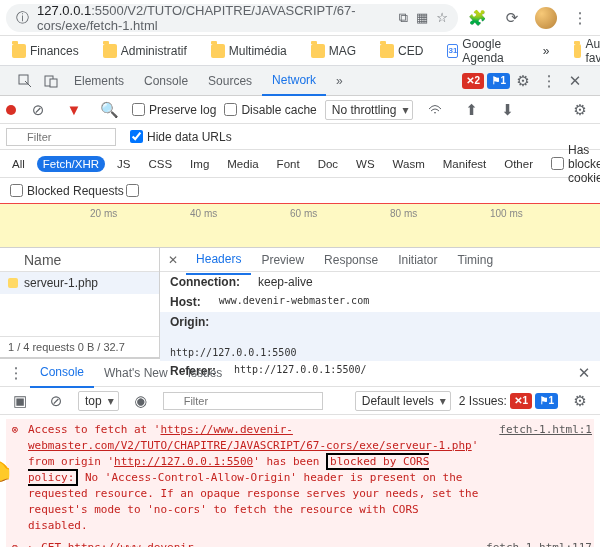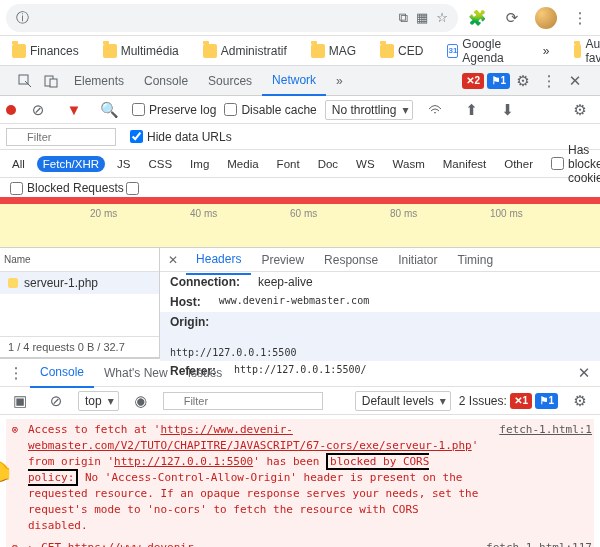--- a/index.html
+++ b/index.html
@@ -26,26 +26,26 @@
   .rec { width:10px;height:10px;border-radius:50%;background:#d93025;}
   .chk { display:flex; align-items:center; gap:4px; color:#333;}
   .chk input{width:13px;height:13px;}
   .select { border:1px solid #ccc; border-radius:2px; padding:2px 16px 2px 6px; background:#fff; position:relative; font-size:12px;}
   .select:after{content:"▾"; position:absolute; right:4px; top:2px; color:#555;}
   .filterrow { height:26px; padding:2px 6px; gap:14px; border-bottom:1px solid #e0e0e0;}
   .inp { border:1px solid #ccc; padding:2px 20px; font-size:11px; color:#888; }
   .types { height:28px; padding:2px 6px; gap:6px; border-bottom:1px solid #e0e0e0; flex-wrap:nowrap;}
   .types .t { padding:2px 6px; border-radius:8px; cursor:pointer; color:#333; font-size:11.5px;}
   .types .t.active { background:#1a73e8; color:#fff;}
-  .extra { height:26px; padding:2px 10px; gap:2px; border-bottom:7px solid #ef4444;align-items:flex-end;}
+  .extra { height:26px; padding:2px 10px; gap:2px; border-bottom:1px solid #ef4444;}
   .timeline { height:44px; position:relative; background:#fef9c3; border-bottom:1px solid #d0d0d0;padding-left:48px;}
   .tl-label { position:absolute; top:4px; font-size:10px; color:#888;}
   .lists { display:flex; height:110px; border-bottom:1px solid #d0d0d0;}
   .nlist { width:160px; border-right:1px solid #d0d0d0; display:flex; flex-direction:column;}
-  .nhead { height:24px; border-bottom:1px solid #e0e0e0; display:flex; align-items:center; padding:0 4px; font-size:10px; color:#555;}
+  .nhead { height:24px; border-bottom:1px solid #e0e0e0; display:flex; align-items:center; padding:0 24px; font-size:14px; color:#555;}
   .nitem { display:flex; align-items:center; gap:6px; padding:4px 8px; background:#eef3fb; font-size:12px;}
   .dot { width:10px;height:10px;border-radius:2px;background:#ffd966;}
   .nfoot { margin-top:auto; border-top:1px solid #e0e0e0; padding:4px 8px; font-size:11px; color:#555;}
   .detail { flex:1; display:flex; flex-direction:column; font-size:12px;}
   .dtabs { display:flex; height:24px; border-bottom:1px solid #e0e0e0; align-items:center;}
   .dtabs .x { padding:0 8px; color:#666; cursor:pointer;}
   .dtabs .tab { font-size:12px;}
   .kv { display:flex; gap:18px; padding:3px 10px;}
   .kv .k{font-weight:600;}
   .kv.hl{ background:#eef3fb;flex-direction:column;}
@@ -63,45 +63,46 @@
   .boxed{border:2px solid #000; padding:0 2px;}
   .thumb { position:absolute; left:-28px; top:36px; font-size:32px;}
   svg{display:block;}
 </style>
 </head>
 <body>
 
 <div class="row addrbar">
   <div class="addr">
     <span>ⓘ</span>
+    <span class="url"><b>127.0.0.1</b><span>:5500/V2/TUTO/CHAPITRE/JAVASCRIPT/67-cors/exe/fetch-1.html</span></span>
     <span class="spacer"></span>
     <span>⧉</span>
     <span>▦</span>
     <span>☆</span>
   </div>
   <div class="ibtn">🧩</div>
   <div class="ibtn">⟳</div>
   <div class="ibtn">
       <div class="avatar"></div>
     </div>
   <div class="ibtn">⋮</div>
 </div>
 
 <div class="row bookbar">
   <div class="bk">
       <span class="fold"></span>
       <span>Finances</span>
     </div>
   <div class="bk">
       <span class="fold"></span>
+      <span>Administratif</span>
+    </div>
+  <div class="bk">
+      <span class="fold"></span>
       <span>Multimédia</span>
-    </div>
-  <div class="bk">
-      <span class="fold"></span>
-      <span>Administratif</span>
     </div>
   <div class="bk">
       <span class="fold"></span>
       <span>MAG</span>
     </div>
   <div class="bk">
       <span class="fold"></span>
       <span>CED</span>
     </div>
   <div class="bk">

